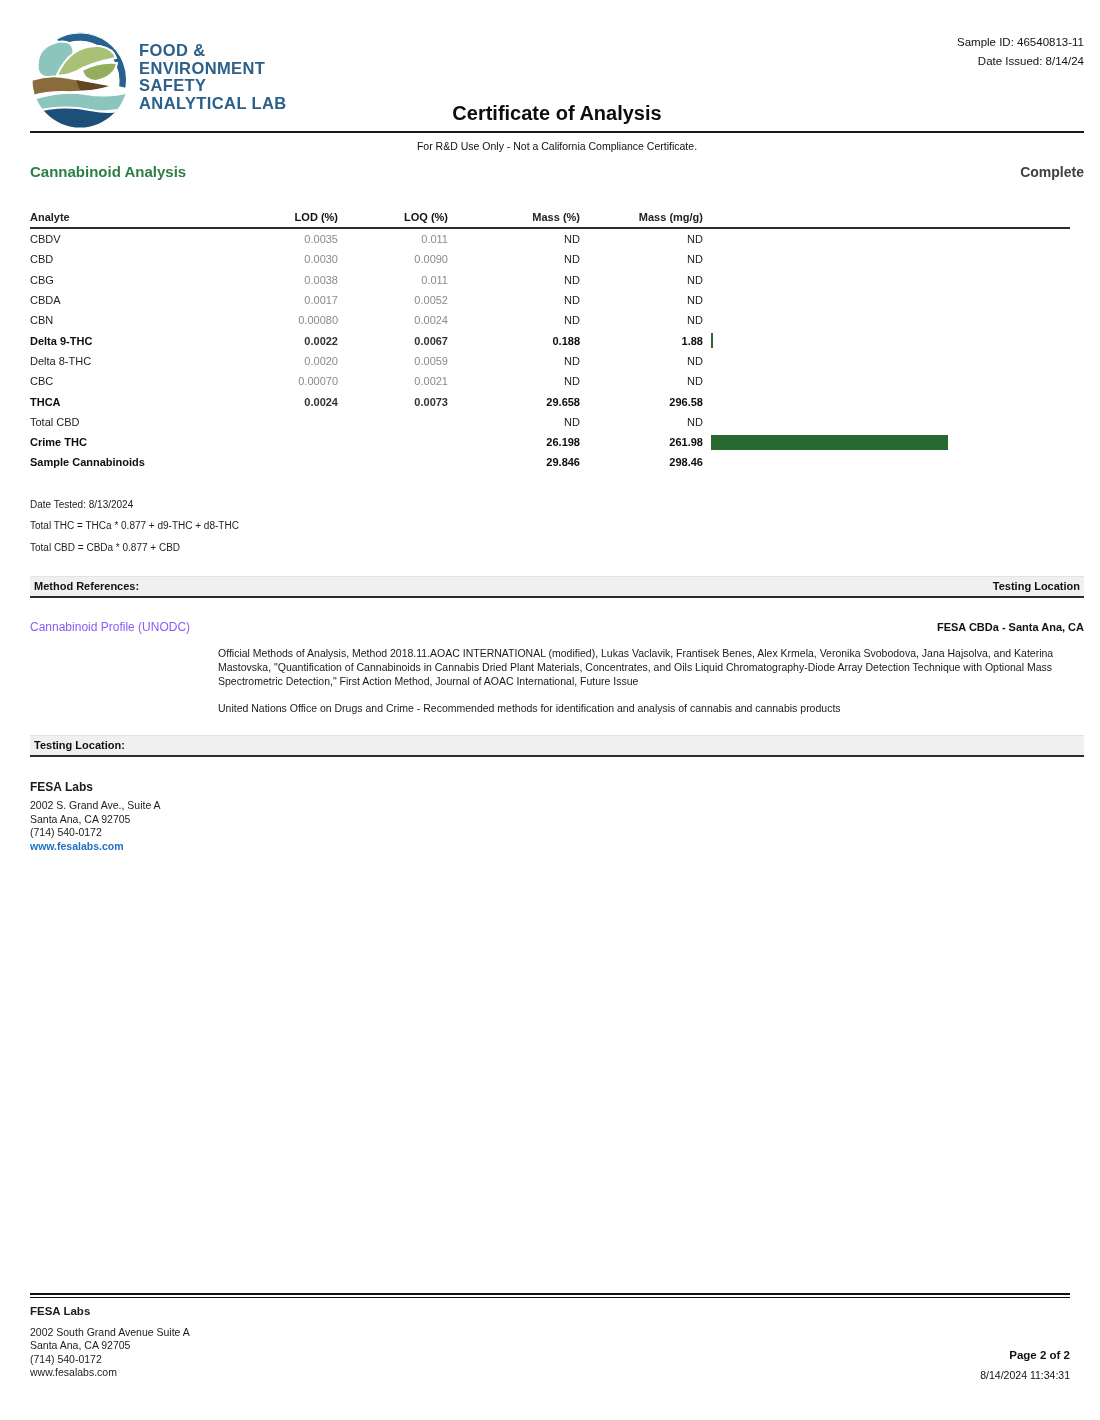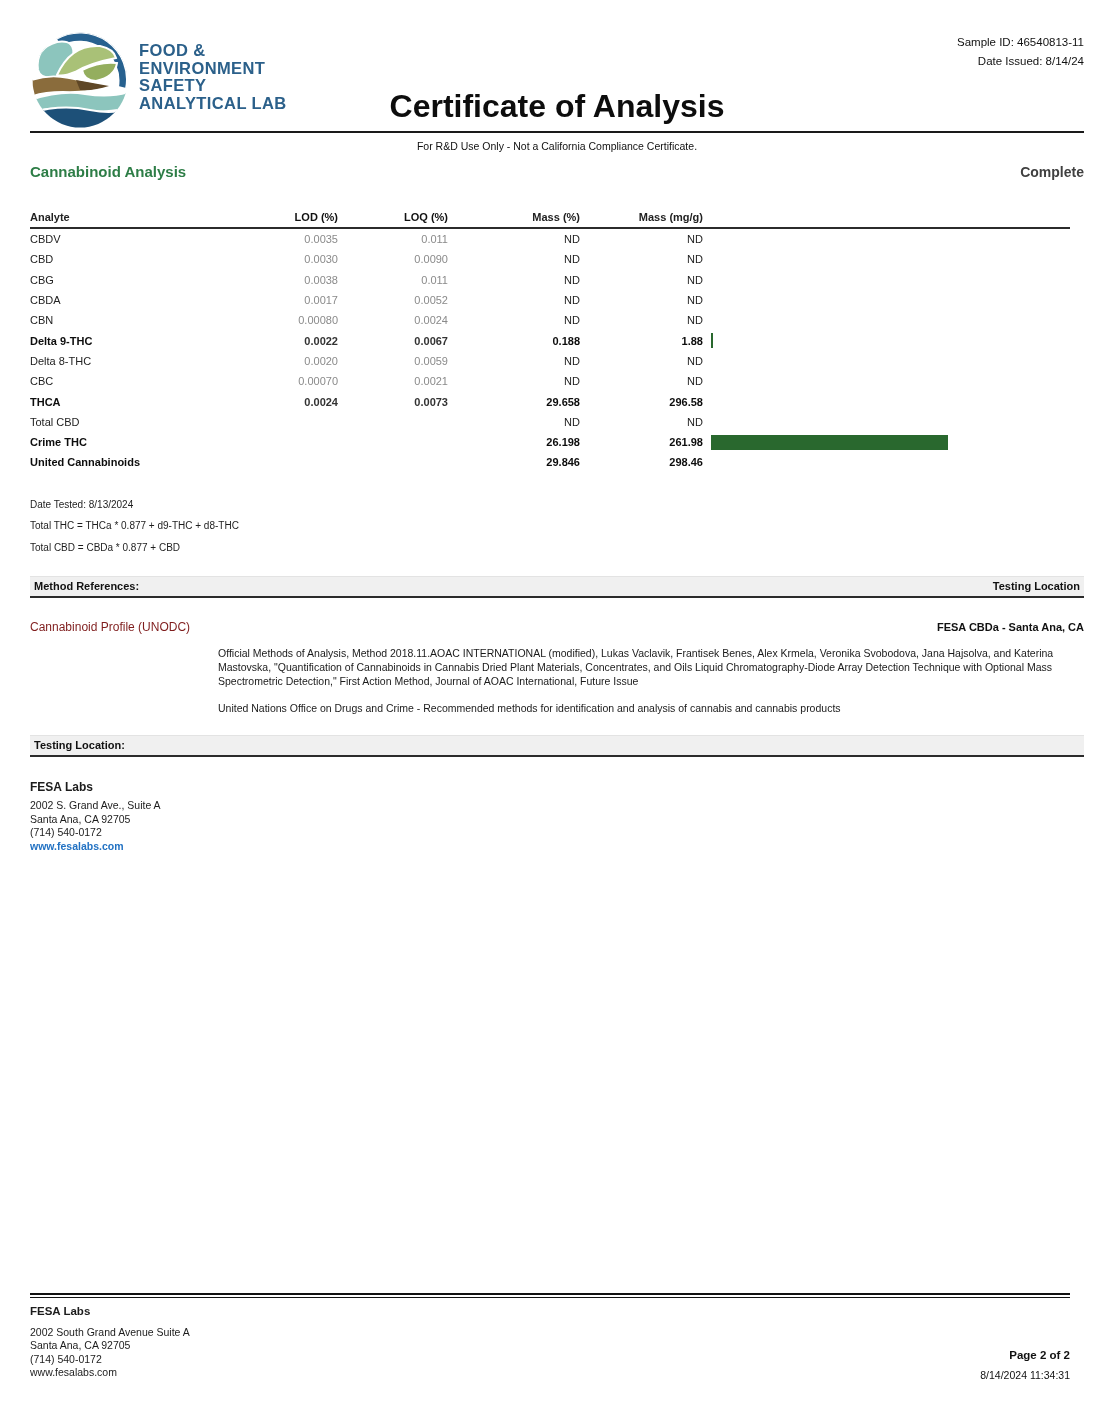--- a/index.html
+++ b/index.html
@@ -5,21 +5,21 @@
   * { margin:0; padding:0; box-sizing:border-box; }
   html,body { background:#ffffff; }
   body { font-family:"Liberation Sans", sans-serif; color:#1a1a1a; }
   .page { position:relative; width:1100px; height:1420px; background:#fff; padding:30px 16px 0 30px; overflow:hidden; }
 
   
   .header { position:relative; height:103px; border-bottom:2px solid #1a1a1a; }
   .logo-wrap { position:absolute; left:0; top:0; display:flex; align-items:flex-start; }
   .logo-svg { width:100px; height:100px; }
   .brand { margin-left:9px; margin-top:12px; font-weight:bold; color:#2b608a; font-size:16.5px; line-height:17.5px; letter-spacing:0.4px; }
-  .title { position:absolute; left:50%; transform:translateX(-50%); bottom:6px; font-size:32px; font-weight:bold; color:#0d0d0d; white-space:nowrap; }
+  .title { position:absolute; left:50%; transform:translateX(-50%); bottom:6px; font-size:20px; font-weight:bold; color:#0d0d0d; white-space:nowrap; }
   .sample-info { position:absolute; right:0; top:3px; text-align:right; font-size:11.5px; line-height:19px; color:#111; }
   .subtitle { margin-top:7px; text-align:center; font-size:10.5px; color:#111; }
 
   
   .section-row { margin-top:11px; display:flex; justify-content:space-between; align-items:baseline; }
   .section-title { font-size:15px; font-weight:bold; color:#2d7d46; }
   .status-badge { font-size:14px; font-weight:bold; color:#404040; }
 
   
   .coa-table { margin-top:27px; width:1040px; }
@@ -42,21 +42,21 @@
   
   .notes { margin-top:26px; font-size:10px; color:#1d1d1d; }
   .notes div { margin-bottom:10.5px; }
 
   
   .gray-bar { margin-top:0; background:#f0f0f0; border-top:1px solid #e3e3e3; border-bottom:2px solid #2b2b2b; padding:3px 4px 4px 4px; display:flex; justify-content:space-between; font-size:11px; font-weight:bold; color:#111; }
   .mt-method { margin-top:23px; }
   .mt-testing { margin-top:19px; }
 
   .method-row { margin-top:22px; display:flex; justify-content:space-between; align-items:baseline; }
-  .method-name { font-size:12px; color:#7f1d1d; }
+  .method-name { font-size:12px; color:#8b5cf6; }
   .method-loc { font-size:11px; font-weight:bold; color:#111; }
   .method-para { margin-left:188px; margin-top:12px; font-size:10.5px; line-height:14.3px; color:#1a1a1a; max-width:852px; }
 
   
   .address { margin-top:24px; font-size:10.5px; line-height:13.5px; color:#1c1c1c; }
   .address .lab-name { font-size:12px; font-weight:bold; margin-bottom:5px; }
   .weblink { color:#2272c3; font-weight:bold; text-decoration:none; }
 
   
   .footer { position:absolute; left:30px; right:30px; top:1293px; }
@@ -209,21 +209,21 @@
       <div class="c-analyte">Crime THC</div>
       <div class="c-lod"></div>
       <div class="c-loq"></div>
       <div class="c-mpct">26.198</div>
       <div class="c-mmgg">261.98</div>
       <div class="c-bar">
           <span class="bar" style="width: 237px;"></span>
         </div>
     </div>
     <div class="t-row bold">
-      <div class="c-analyte">United Cannabinoids</div>
+      <div class="c-analyte">Sample Cannabinoids</div>
       <div class="c-lod"></div>
       <div class="c-loq"></div>
       <div class="c-mpct">29.846</div>
       <div class="c-mmgg">298.46</div>
       <div class="c-bar"></div>
     </div>
   </div>
 
   <div class="notes">
     <div>Date Tested: 8/13/2024</div>

